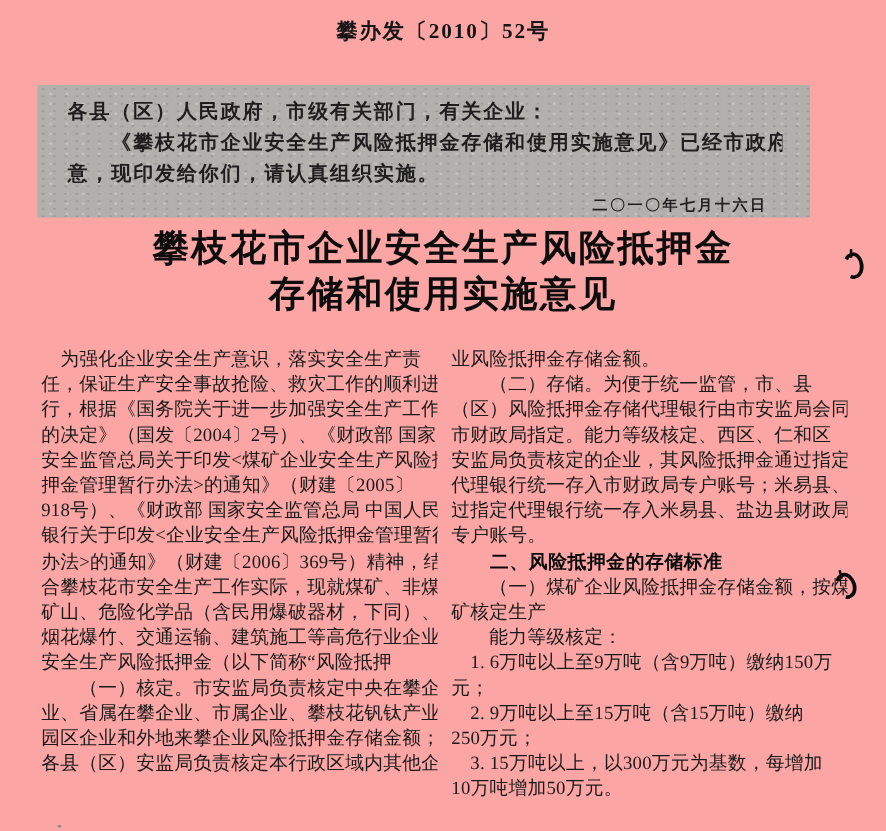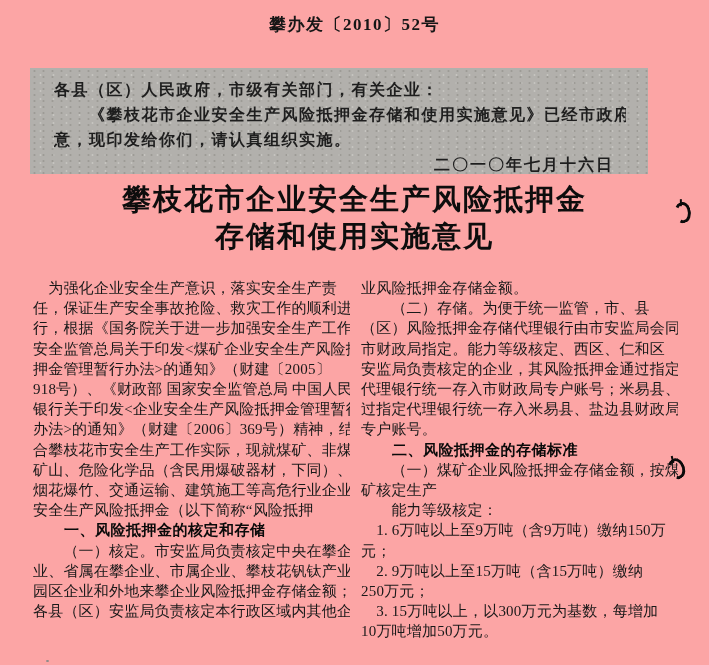--- a/index.html
+++ b/index.html
@@ -30,21 +30,21 @@
     background-size:9px 6px,13px 8px;
     background-position:0 0,4px 3px;
     color:#1e1e1e;
   }
   .notice-line{
     font-size:16px;line-height:25px;
     letter-spacing:1.5px;font-weight:600;
     white-space:pre;overflow:hidden;
   }
   .notice-date{
-    font-size:16px;line-height:25px;
+    font-size:12px;line-height:25px;
     letter-spacing:2px;font-weight:600;
     text-align:right;padding-right:12px;
     white-space:pre;
   }
   
   .main-title{
     position:absolute;top:181px;left:0;width:100%;
     text-align:center;
     font-weight:bold;color:#0d0d0d;
     font-size:29px;line-height:37px;letter-spacing:2px;
@@ -103,30 +103,30 @@
   <div class="main-title">
     <div>攀枝花市企业安全生产风险抵押金</div>
     <div>存储和使用实施意见</div>
   </div>
 
   <div class="columns">
     <div class="col">
       <div class="body-line">　为强化企业安全生产意识，落实安全生产责</div>
       <div class="body-line">任，保证生产安全事故抢险、救灾工作的顺利进</div>
       <div class="body-line">行，根据《国务院关于进一步加强安全生产工作</div>
+      <div class="body-line">的决定》（国发〔2004〕2号）、《财政部 国家</div>
       <div class="body-line">安全监管总局关于印发&lt;煤矿企业安全生产风险抵</div>
       <div class="body-line">押金管理暂行办法&gt;的通知》（财建〔2005〕</div>
       <div class="body-line">918号）、《财政部 国家安全监管总局 中国人民</div>
       <div class="body-line">银行关于印发&lt;企业安全生产风险抵押金管理暂行</div>
       <div class="body-line">办法&gt;的通知》（财建〔2006〕369号）精神，结</div>
       <div class="body-line">合攀枝花市安全生产工作实际，现就煤矿、非煤</div>
       <div class="body-line">矿山、危险化学品（含民用爆破器材，下同）、</div>
       <div class="body-line">烟花爆竹、交通运输、建筑施工等高危行业企业</div>
       <div class="body-line">安全生产风险抵押金（以下简称“风险抵押</div>
-      <div class="body-line sec-heading">　　一、风险抵押金的核定和存储</div>
       <div class="body-line">　　（一）核定。市安监局负责核定中央在攀企</div>
       <div class="body-line">业、省属在攀企业、市属企业、攀枝花钒钛产业</div>
       <div class="body-line">园区企业和外地来攀企业风险抵押金存储金额；</div>
       <div class="body-line">各县（区）安监局负责核定本行政区域内其他企</div>
     </div>
     <div class="col">
       <div class="body-line">业风险抵押金存储金额。</div>
       <div class="body-line">　　（二）存储。为便于统一监管，市、县</div>
       <div class="body-line">（区）风险抵押金存储代理银行由市安监局会同</div>
       <div class="body-line">市财政局指定。能力等级核定、西区、仁和区</div>

